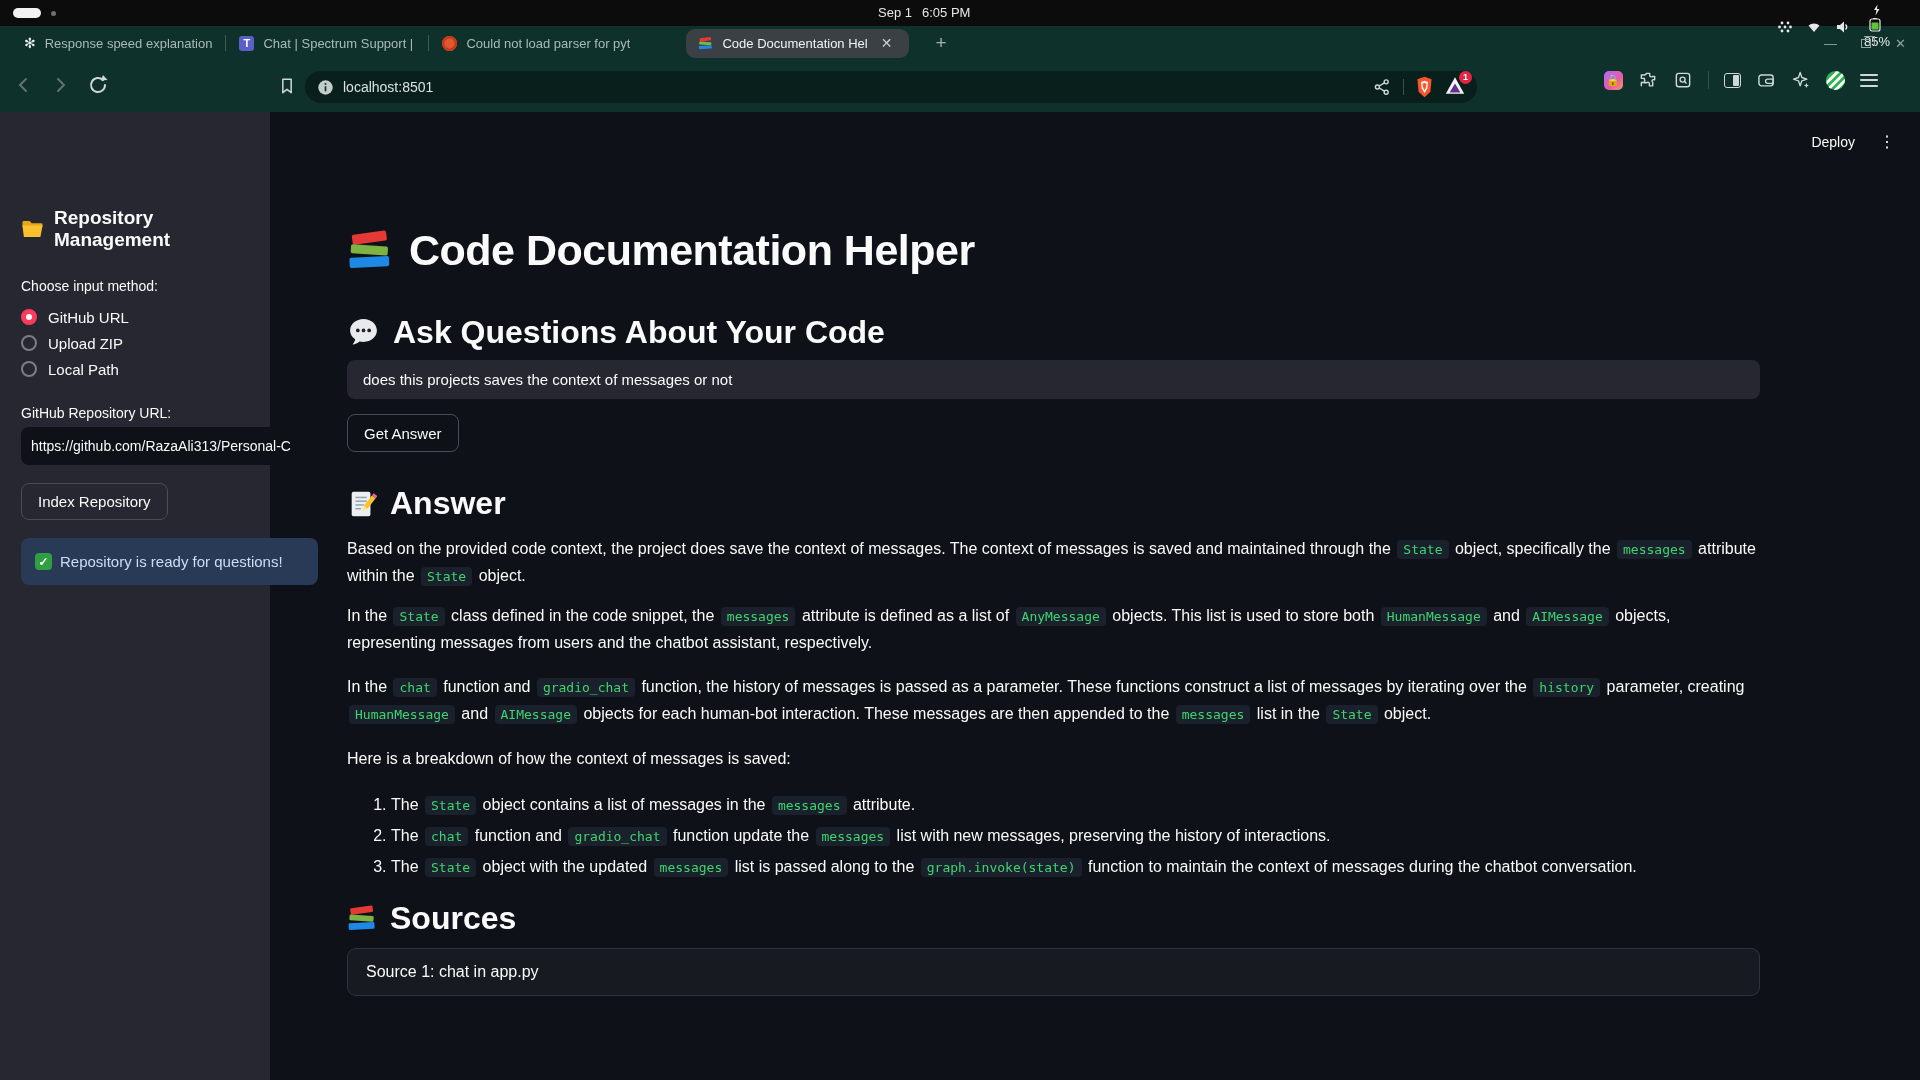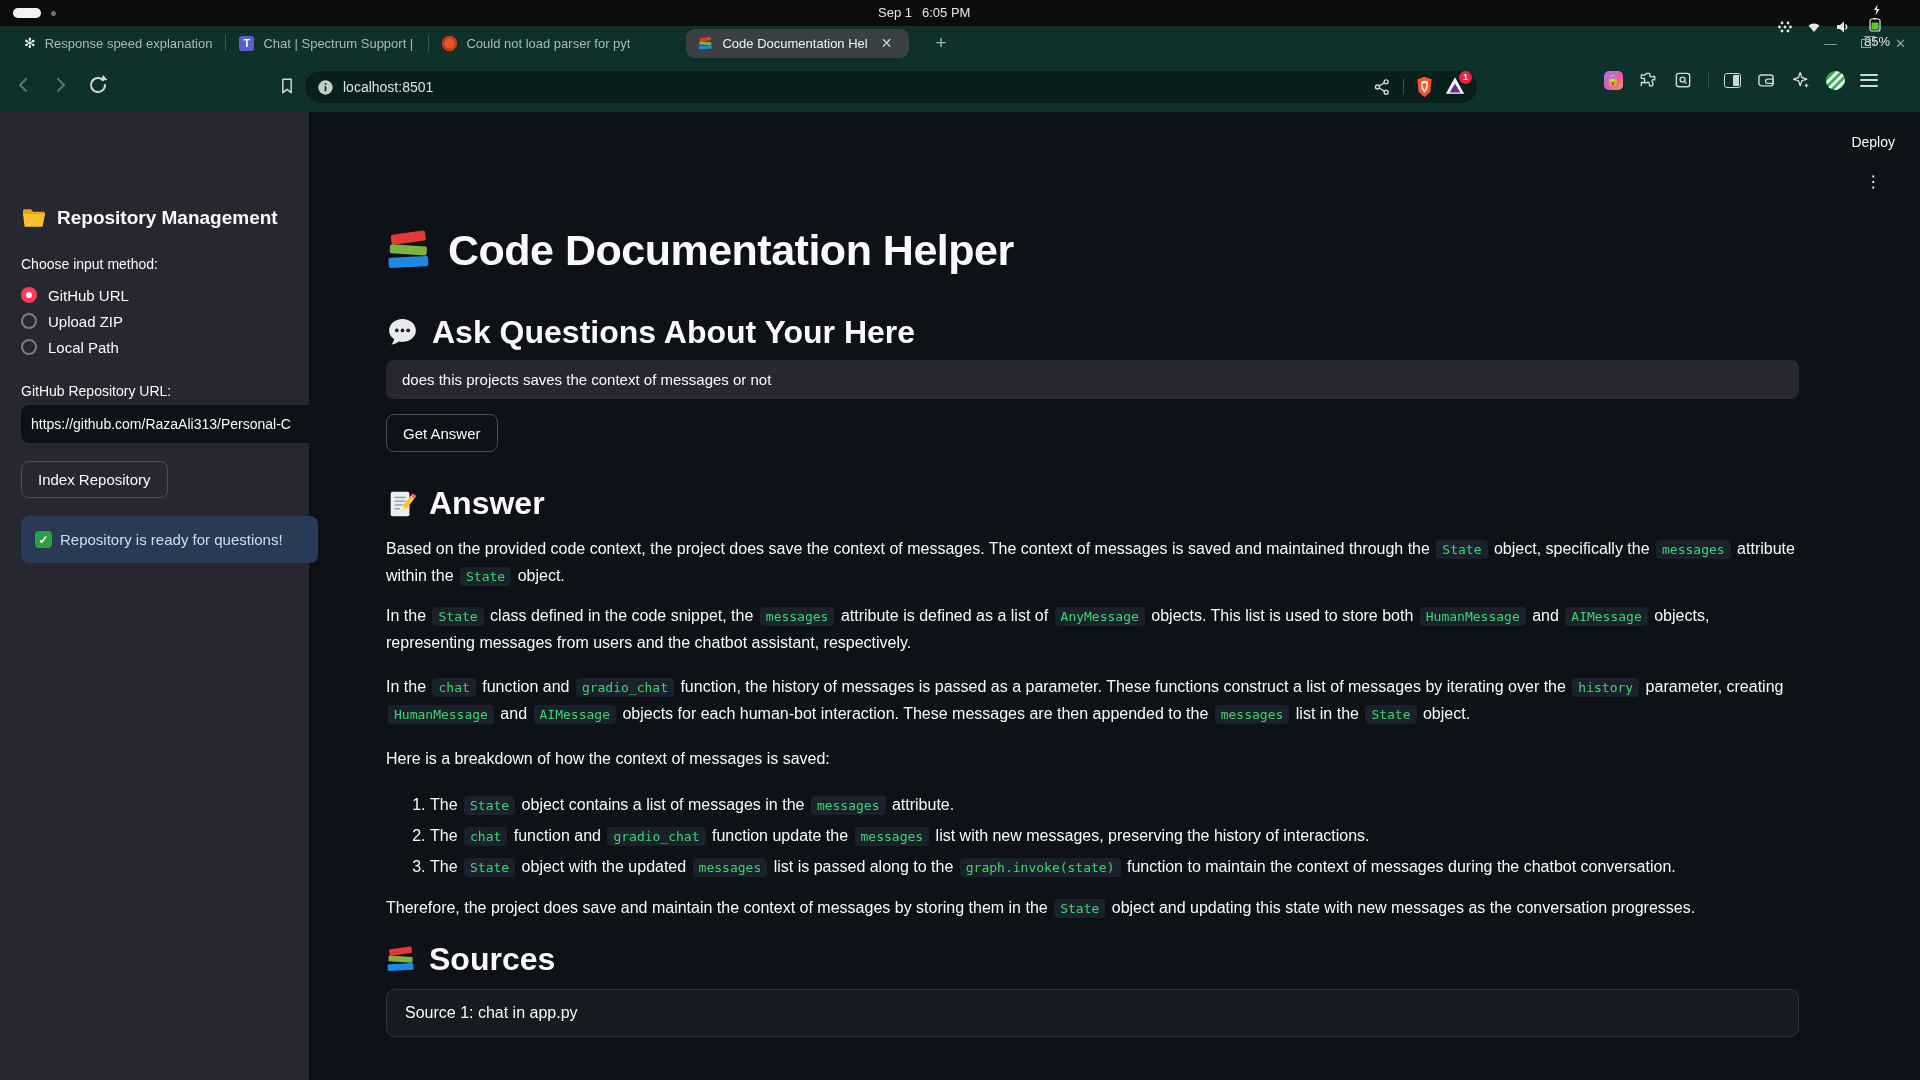--- a/index.html
+++ b/index.html
@@ -57,41 +57,41 @@
     background:#cfd8d6; border-radius:1px; }
   .greenball { width:19px; height:19px; border-radius:50%; background:#2bb24c; position:relative; overflow:hidden; }
   .greenball i { position:absolute; width:26px; height:3px; background:#fff; transform:rotate(-45deg); }
   .greenball i:nth-child(1){ top:4px; left:-6px;} .greenball i:nth-child(2){ top:9px; left:-3px;}
   .greenball i:nth-child(3){ top:14px; left:0px;}
   .hamb { display:flex; flex-direction:column; gap:3.5px; }
   .hamb i { width:18px; height:2px; background:#cfd8d6; border-radius:1px; }
 
   
   .app { display:flex; height:968px; background:#0e1117; }
-  .sidebar { width:309px; background:#262730; color:#fafafa; padding:95px 21px 0; flex:none; }
+  .sidebar { width:270px; background:#262730; color:#fafafa; padding:95px 21px 0; flex:none; }
   .sb-title { display:flex; align-items:center; gap:10px; font-size:19px; font-weight:700; }
   .sb-label { font-size:14px; margin-top:27px; color:#fafafa; }
   .radios { margin-top:13px; }
   .radio-row { display:flex; align-items:center; gap:11px; height:20px; margin-bottom:6px; font-size:15px; }
   .rdot { width:16px; height:16px; border-radius:50%; border:2px solid #7b7d84; flex:none; }
   .rdot.sel { border:none; background:#ff3b5c; position:relative; }
   .rdot.sel::after { content:""; position:absolute; left:5px; top:5px; width:6px; height:6px;
     background:#fff; border-radius:50%; }
   .sb-url-label { font-size:14px; margin-top:26px; }
   .sb-input { margin-top:6px; width:297px; height:38px; background:#0e1117; border:none; border-radius:8px;
     color:#fafafa; font-size:14px; padding:0 10px; font-family:"Liberation Sans",sans-serif; white-space:nowrap; overflow:hidden; }
   .sb-btn { margin-top:18px; height:37px; padding:0 16px; background:transparent; border:1px solid #4a4c55;
     border-radius:8px; color:#fafafa; font-size:15px; font-family:"Liberation Sans",sans-serif;text-align:center; }
   .infobox { margin-top:18px; width:297px; background:#283a55; border-radius:8px; padding:15px 14px;
     color:#cdddf5; font-size:15px; display:flex; align-items:center; gap:8px; }
   .checkicon { width:17px; height:17px; background:#2ea043; border-radius:4px; color:#fff; font-size:12px;
     display:flex; align-items:center; justify-content:center; flex:none; font-weight:700; }
 
   .main { flex:1; position:relative; color:#fafafa; }
-  .st-header { position:absolute; top:22px; right:25px; display:flex; align-items:center; gap:24px;flex-direction:column; }
+  .st-header { position:absolute; top:22px; right:25px; display:flex; align-items:center; gap:24px; }
   .deploy { font-size:14px; color:#fafafa; }
   .kebab { color:#fafafa; font-size:16px; letter-spacing:0; line-height:1; }
   .content { margin-left:77px; width:1413px; }
   h1.title { margin-top:112px; font-size:43px; line-height:1.25; font-weight:700; display:flex;
     align-items:center; gap:16px; letter-spacing:-0.5px; }
   .subtitle { margin-top:24px; font-size:16px; color:#fafafa; }
   h2.sect { font-size:32px; font-weight:700; line-height:1.3; display:flex; align-items:center; gap:13px; }
   .h-ask { margin-top:34px; }
   .q-label { margin-top:18px; font-size:14px; color:#fafafa; }
   .q-input { margin-top:7px; width:1413px; height:39px; background:#262730; border:none; border-radius:8px;
@@ -337,21 +337,21 @@
         <span>Code Documentation Helper</span>
       </h1>
 
       <h2 class="sect h-ask">
         <svg width="33" height="33" viewBox="0 0 32 32">
           <path d="M16 3C8.8 3 3 7.9 3 14c0 3.5 1.9 6.6 4.9 8.6-.3 1.9-1.2 3.7-2.6 5 2.6-.2 5-1.3 6.9-2.9 1.2.3 2.5.4 3.8.4 7.2 0 13-4.9 13-11S23.2 3 16 3z" fill="#e8eaed"></path>
           <circle cx="10.5" cy="14" r="1.8" fill="#202124"></circle>
             <circle cx="16" cy="14" r="1.8" fill="#202124"></circle>
           <circle cx="21.5" cy="14" r="1.8" fill="#202124"></circle>
         </svg>
-        <span>Ask Questions About Your Here</span>
+        <span>Ask Questions About Your Code</span>
       </h2>
 
       <input class="q-input" value="does this projects saves the context of messages or not" style="">
       <button class="ga-btn">Get Answer</button>
 
       <h2 class="sect h-answer">
         <svg width="30" height="30" viewBox="0 0 32 32">
           <rect x="5" y="3" width="20" height="26" rx="2" fill="#eceff1"></rect>
           <g stroke="#90a4ae" stroke-width="1.6">
             <line x1="9" y1="9" x2="21" y2="9"></line>
@@ -372,21 +372,20 @@
       <p class="body-p p2"><span>In the </span><code>State</code><span> class defined in the code snippet, the </span><code>messages</code><span> attribute is defined as a list of </span><code>AnyMessage</code><span> objects. This list is used to store both </span><code>HumanMessage</code><span> and </span><code>AIMessage</code><span> objects, representing messages from users and the chatbot assistant, respectively.</span></p>
       <p class="body-p p3"><span>In the </span><code>chat</code><span> function and </span><code>gradio_chat</code><span> function, the history of messages is passed as a parameter. These functions construct a list of messages by iterating over the </span><code>history</code><span> parameter, creating </span><code>HumanMessage</code><span> and </span><code>AIMessage</code><span> objects for each human-bot interaction. These messages are then appended to the </span><code>messages</code><span> list in the </span><code>State</code><span> object.</span></p>
       <p class="body-p p4"><span>Here is a breakdown of how the context of messages is saved:</span></p>
 
       <ol class="ans-list">
         <li><span>The </span><code>State</code><span> object contains a list of messages in the </span><code>messages</code><span> attribute.</span></li>
         <li><span>The </span><code>chat</code><span> function and </span><code>gradio_chat</code><span> function update the </span><code>messages</code><span> list with new messages, preserving the history of interactions.</span></li>
         <li><span>The </span><code>State</code><span> object with the updated </span><code>messages</code><span> list is passed along to the </span><code>graph.invoke(state)</code><span> function to maintain the context of messages during the chatbot conversation.</span></li>
       </ol>
 
-      <p class="body-p p5"><span>Therefore, the project does save and maintain the context of messages by storing them in the </span><code>State</code><span> object and updating this state with new messages as the conversation progresses.</span></p>
 
       <h2 class="sect h-sources">
         <svg width="30" height="27" viewBox="0 0 36 32">
           <rect x="4" y="2" width="27" height="8" rx="1.5" fill="#e53935" transform="rotate(-8 17 6)"></rect>
           <rect x="3" y="12" width="29" height="7" rx="1.5" fill="#7cb342" transform="rotate(4 17 15)"></rect>
           <rect x="2" y="21" width="31" height="8" rx="1.5" fill="#1e88e5" transform="rotate(-3 17 25)"></rect>
         </svg>
         <span>Sources</span>
       </h2>
 

